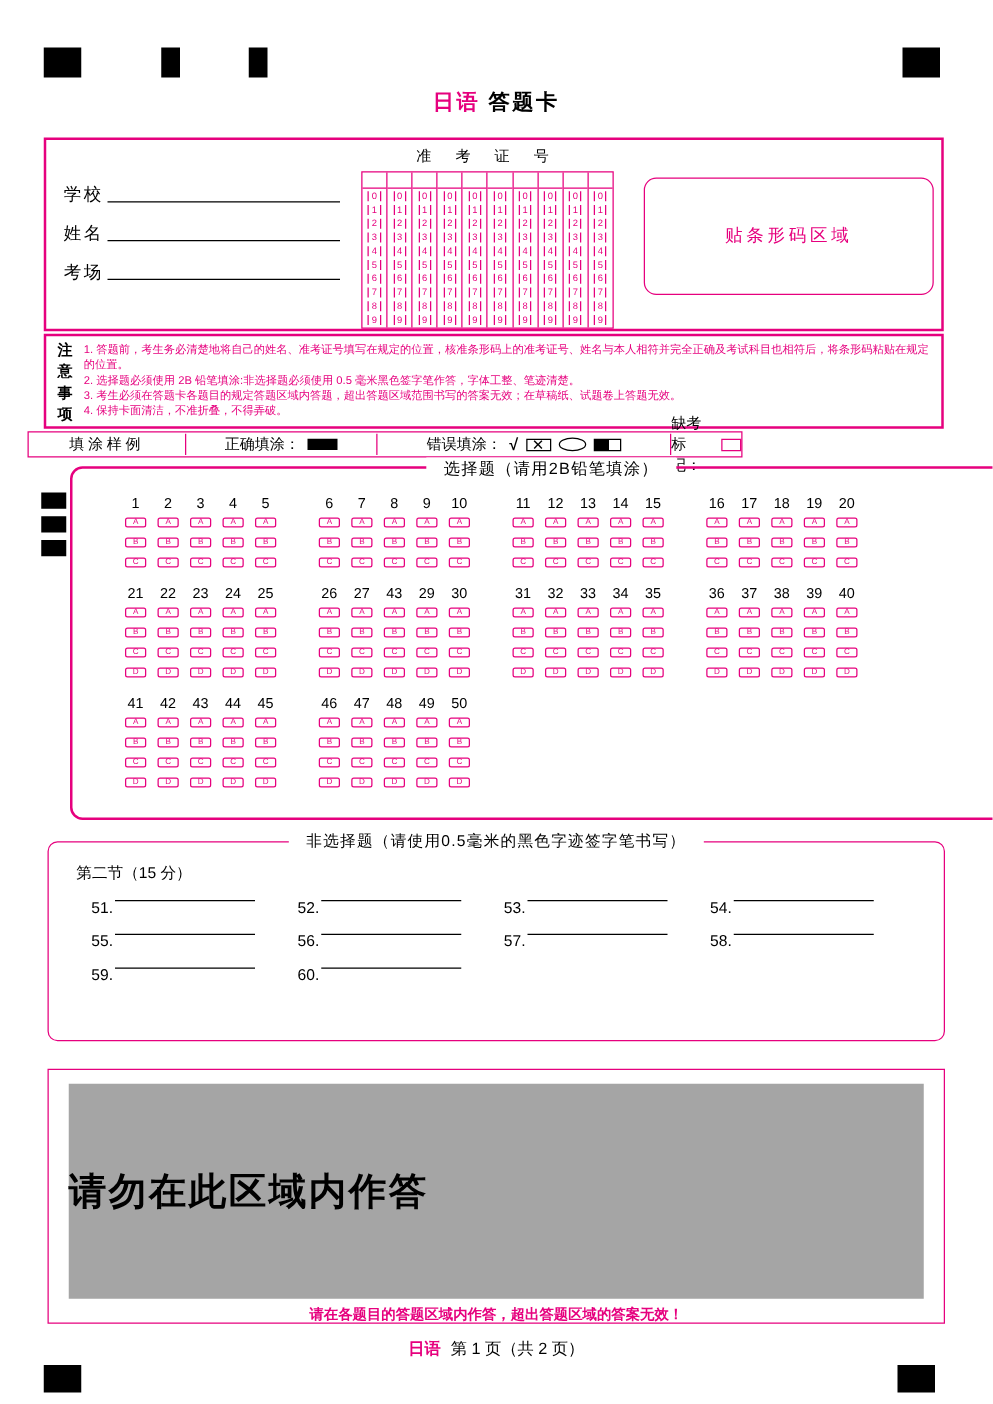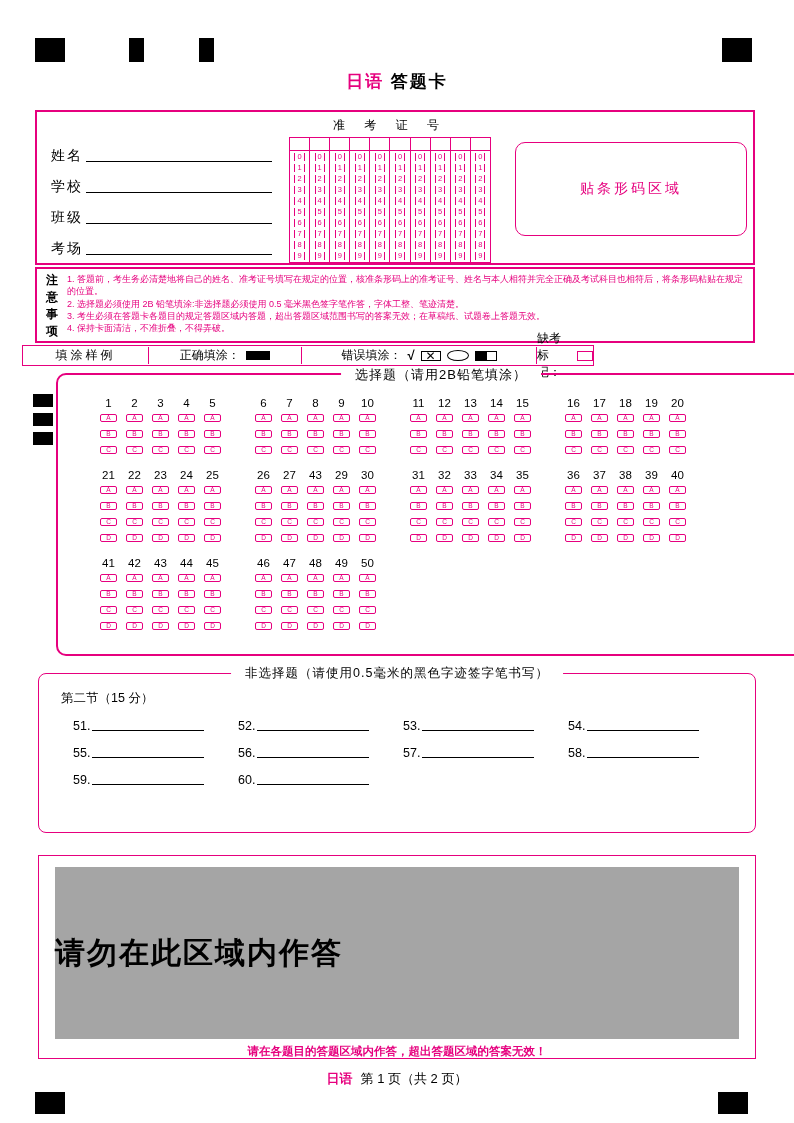--- a/index.html
+++ b/index.html
@@ -79,21 +79,21 @@
             color:var(--accent); font-size:6.5px; line-height:1;
             display:flex; align-items:center; justify-content:center; margin-bottom:8px; }
 
   
   .written-box { position:absolute; left:38px; top:673px; width:718px; height:160px;
                  border:1.5px solid var(--accent); border-radius:8px; }
   .written-box .box-header { font-size:12.5px; }
   .section-label { margin:16px 0 0 22px; font-size:12.5px; }
   .written-lines { padding:12px 0 0 34px; }
   .w-row { display:flex; margin-bottom:13px; }
-  .w-item { display:flex; align-items:flex-end; width:165px; }
+  .w-item { display:flex; align-items:flex-start; width:165px; }
   .w-num { font-size:12.5px; }
   .w-line { width:112px; border-bottom:1px solid #000; margin-left:2px; margin-bottom:2px;
             display:inline-block; height:2px; }
 
   
   .noanswer-box { position:absolute; left:38px; top:855px; width:718px; height:204px;
                   border:1.5px solid var(--accent); }
   .gray-area { margin:11px 16px 0; height:172px; background:var(--gray);
                display:flex; align-items:center; }
   .noanswer-text { font-size:30px; font-weight:bold; letter-spacing:2px;
@@ -117,29 +117,25 @@
 <div class="mark" style="left:718px;top:1092px;width:30px;height:22px"></div>
 
 <div class="title">
   <span class="brand">日语</span>
   <span>答题卡</span>
 </div>
 
 <div class="info-box">
   <div class="info-fields" id="info-fields">
       <div class="field">
-        <span class="field-label">姓名</span>
-        <span class="field-line"></span>
-      </div>
-      <div class="field">
         <span class="field-label">学校</span>
         <span class="field-line"></span>
       </div>
       <div class="field">
-        <span class="field-label">班级</span>
+        <span class="field-label">姓名</span>
         <span class="field-line"></span>
       </div>
       <div class="field">
         <span class="field-label">考场</span>
         <span class="field-line"></span>
       </div>
     </div>
   <div class="ticket-area">
     <div class="ticket-header">准 考 证 号</div>
     <div class="ticket-grid" id="ticket-grid">

